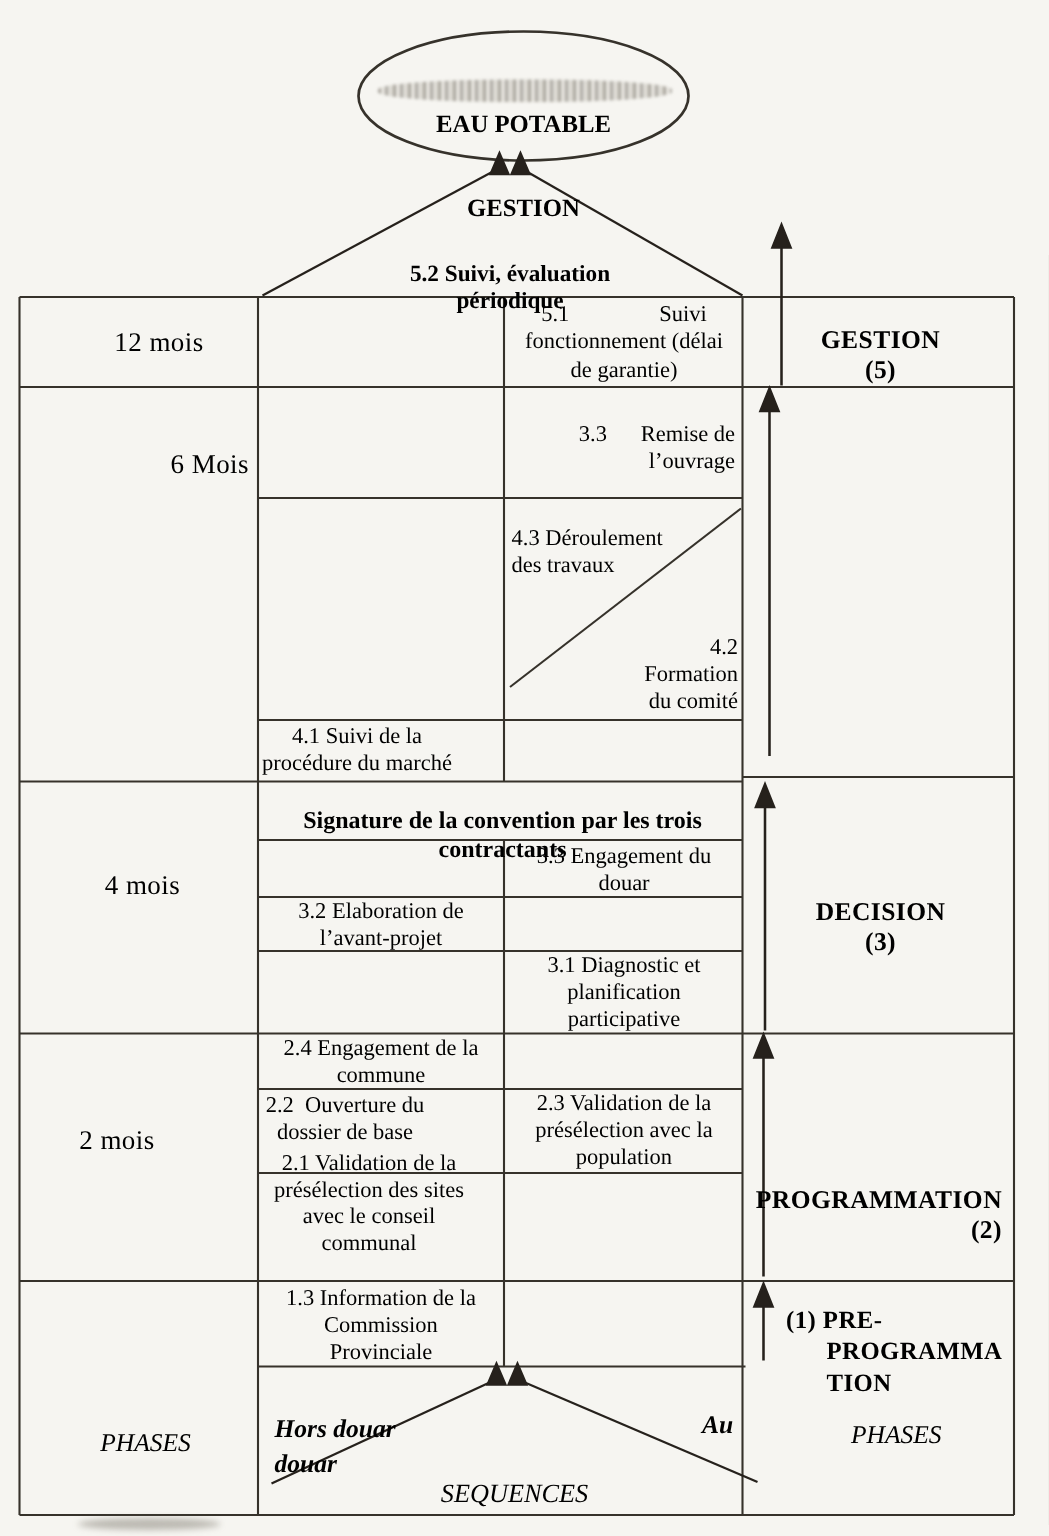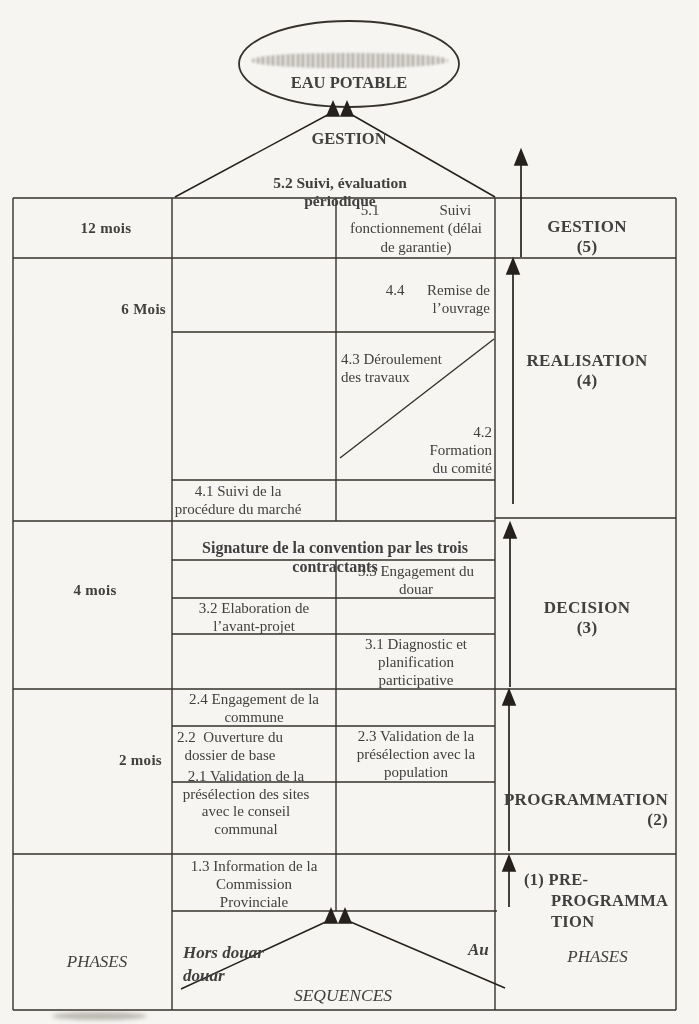--- a/index.html
+++ b/index.html
@@ -1,28 +1,28 @@
 <!DOCTYPE html>
 <html><head>
 <meta charset="utf-8">
 <style>
   html,body{margin:0;padding:0;background:#e9e7e1;}
   #page{
     position:relative;width:699px;height:1024px;overflow:hidden;
     background:#f6f5f1;
     font-family:"Liberation Serif","DejaVu Serif",serif;
-    color:#404040;
+    color:#000000;
   }
   #lines{position:absolute;left:0;top:0;z-index:1;}
   .t{position:absolute;white-space:pre-wrap;z-index:2;line-height:18.4px;font-size:15px;}
   .b{font-weight:bold;margin-top:14px;}
   .i{font-style:italic;}
   .c{text-align:center;}
   .r{text-align:right;}
-  .dur{font-size:15px;font-weight:bold;letter-spacing:.3px;}
+  .dur{font-size:18px;font-weight:normal;letter-spacing:.3px;}
   .phase{font-size:17px;font-weight:bold;line-height:19.5px;letter-spacing:.3px;}
   .ell-line{text-align:center;font-weight:bold;font-size:16.5px;line-height:19.5px;position:relative;z-index:3;}
   .smudge{
     position:absolute;left:252px;top:53px;width:196px;height:15px;z-index:2;
     background:repeating-linear-gradient(90deg,
       rgba(95,88,76,.50) 0 2px, rgba(160,152,136,.18) 2px 5px,
       rgba(75,70,60,.42) 5px 7px, rgba(140,133,118,.22) 7px 10px);
     filter:blur(1.1px);border-radius:45%;
   }
   .smear-bottom{
@@ -100,27 +100,27 @@
     <div class="ell-line">EAU POTABLE</div>
     <div class="ell-line">GESTION</div>
   </div>
 
   <div class="t b c" style="left:245px;top:160px;width:190px;font-size:15.5px;line-height:17.5px;">5.2 Suivi, évaluation
 périodique</div>
 
   <div class="t dur c" style="left:36px;top:219px;width:140px;">12 mois</div>
   <div class="t dur r" style="left:61px;top:300px;width:105px;">6 Mois</div>
   <div class="t dur c" style="left:30px;top:581px;width:130px;">4 mois</div>
-  <div class="t dur c" style="left:32px;top:751px;width:130px;text-align:right;">2 mois</div>
+  <div class="t dur c" style="left:13px;top:751px;width:130px;">2 mois</div>
   <div class="t i c" style="left:42px;top:953px;width:110px;font-size:17px;">PHASES</div>
 
   <div class="t c" style="left:338px;top:201px;width:156px;">5.1                Suivi
 fonctionnement (délai
 de garantie)</div>
-  <div class="t r" style="left:338px;top:281px;width:152px;">4.4      Remise de
+  <div class="t r" style="left:338px;top:281px;width:152px;">3.3      Remise de
 l’ouvrage</div>
   <div class="t" style="left:341px;top:350px;width:130px;">4.3 Déroulement
 des travaux</div>
   <div class="t r" style="left:360px;top:423px;width:132px;line-height:18px;">4.2
 Formation
 du comité</div>
   <div class="t c" style="left:174px;top:482px;width:128px;">4.1 Suivi de la
 procédure du marché</div>
   <div class="t b c" style="left:174px;top:524px;width:322px;font-size:16px;line-height:19px;">Signature de la convention par les trois
 contractants</div>
@@ -141,22 +141,20 @@
   <div class="t c" style="left:174px;top:768px;width:144px;line-height:17.6px;">2.1 Validation de la
 présélection des sites
 avec le conseil
 communal</div>
   <div class="t c" style="left:174px;top:857px;width:160px;line-height:18px;">1.3 Information de la
 Commission
 Provinciale</div>
 
   <div class="t phase c" style="left:498px;top:217px;width:178px;">GESTION
 (5)</div>
-  <div class="t phase c" style="left:498px;top:351px;width:178px;">REALISATION
-(4)</div>
   <div class="t phase c" style="left:498px;top:598px;width:178px;">DECISION
 (3)</div>
   <div class="t phase r" style="left:500px;top:790px;width:168px;padding-right:4px;line-height:20px;">PROGRAMMATION
 (2)</div>
   <div class="t phase hang" style="left:524px;top:869px;width:150px;font-size:16.5px;line-height:21px;text-align:left;">(1) PRE-
 PROGRAMMA
 TION</div>
   <div class="t i c" style="left:540px;top:948px;width:115px;font-size:17px;">PHASES</div>
 
   <div class="t b i" style="left:183px;top:927px;width:140px;font-size:17px;line-height:23px;">Hors douar

